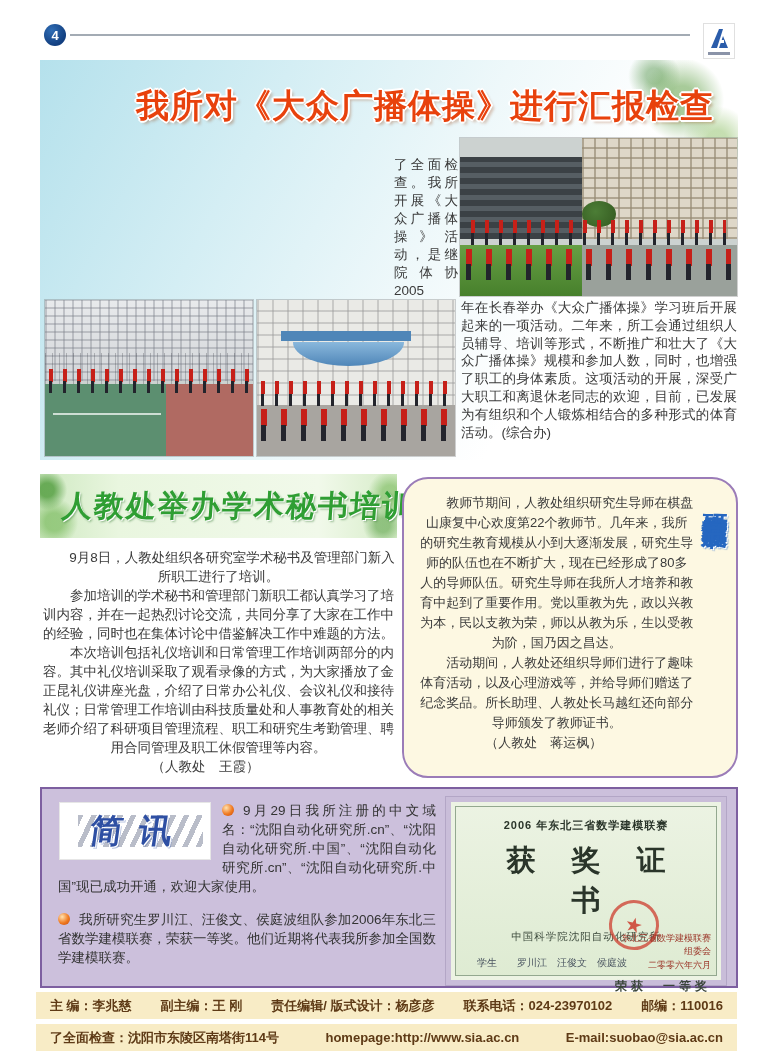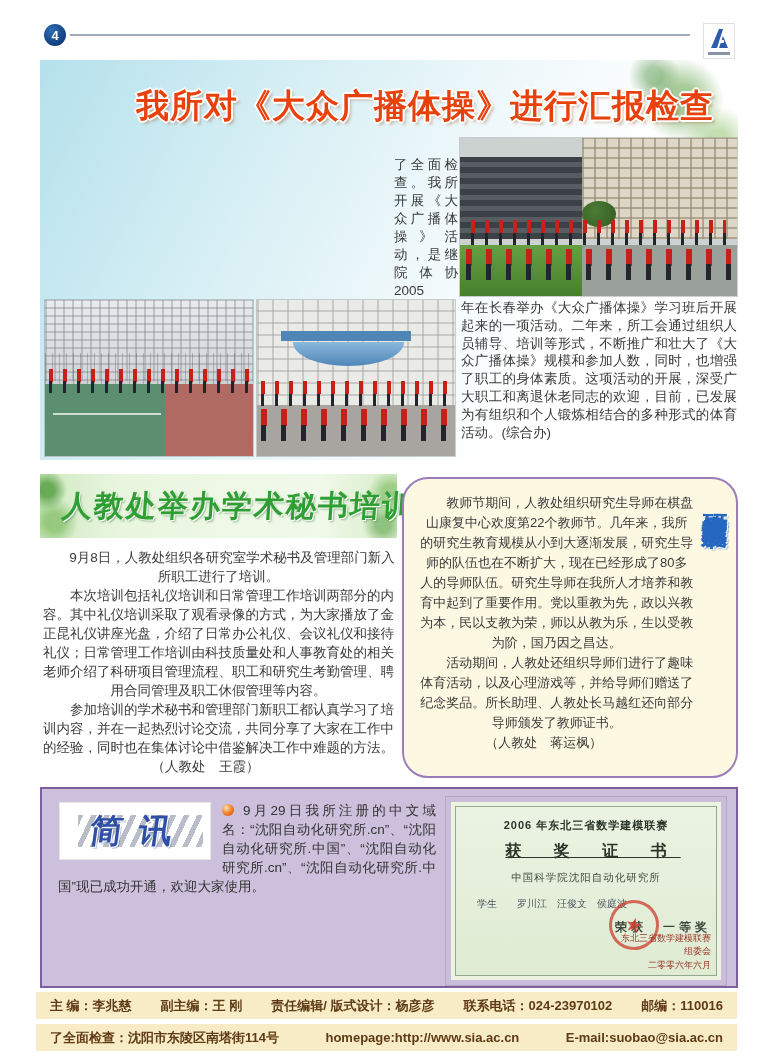--- a/index.html
+++ b/index.html
@@ -111,21 +111,21 @@
   .brief-item{font-size:13.5px;line-height:19px;color:#333;text-align:justify;margin:0 0 14px;}
   .bullet{display:inline-block;width:12px;height:12px;border-radius:50%;vertical-align:-1px;
     background:radial-gradient(circle at 35% 32%,#ffe2b0,#f07a20 55%,#c64a0e);margin-right:9px;}
   .brief-right{flex:1;padding:8px 10px 10px 4px;}
   .cert-mat{width:270px;height:178px;background:#c9bdd9;margin-left:auto;
     padding:5px;box-shadow:0 0 0 1px #b3a6c6;}
   .cert{position:relative;width:100%;height:100%;box-sizing:border-box;text-align:center;
     background:linear-gradient(#ecf3e3,#deebd2);color:#2a352a;
     box-shadow:inset 0 0 0 4px #ecf3e3,inset 0 0 0 5px #93a88f;padding:16px 10px 12px;}
   .cert-line1{font-size:11px;font-weight:bold;letter-spacing:1px;}
-  .cert-title{font-size:16px;font-weight:bold;letter-spacing:14px;margin-top:8px;padding-left:14px;text-decoration:underline;}
+  .cert-title{font-size:29px;font-weight:bold;letter-spacing:14px;margin-top:8px;padding-left:14px;}
   .cert-org{font-size:10.5px;margin-top:9px;letter-spacing:1px;color:#3c4a3c;}
   .cert-students{font-size:10px;margin-top:12px;text-align:left;padding-left:16px;color:#4a5560;}
   .cert-award{font-size:12px;font-weight:bold;margin-top:8px;text-align:right;
     padding-left:64px;letter-spacing:4px;color:#3a453a;}
   .cert-issuer{position:absolute;right:10px;bottom:8px;font-size:9px;line-height:1.5;
     color:#9a3326;text-align:right;}
   .seal{position:absolute;right:62px;bottom:30px;width:44px;height:44px;border-radius:50%;
     border:3px solid rgba(205,60,45,.75);color:rgba(205,60,45,.85);
     display:flex;align-items:center;justify-content:center;font-size:20px;transform:rotate(14deg);}
 
@@ -193,41 +193,42 @@
     </div>
 
     <div class="abs bt col3">年在长春举办《大众广播体操》学习班后开展起来的一项活动。二年来，所工会通过组织人员辅导、培训等形式，不断推广和壮大了《大众广播体操》规模和参加人数，同时，也增强了职工的身体素质。这项活动的开展，深受广大职工和离退休老同志的欢迎，目前，已发展为有组织和个人锻炼相结合的多种形式的体育活动。(综合办)</div>
   </div>
 
   <div class="abs g-banner">
     <span>人教处举办学术秘书培训</span>
   </div>
   <div class="abs bt a2-text">
     <p class="ind">9月8日，人教处组织各研究室学术秘书及管理部门新入所职工进行了培训。</p>
+    <p class="ind">参加培训的学术秘书和管理部门新职工都认真学习了培训内容，并在一起热烈讨论交流，共同分享了大家在工作中的经验，同时也在集体讨论中借鉴解决工作中难题的方法。</p>
     <p class="ind">本次培训包括礼仪培训和日常管理工作培训两部分的内容。其中礼仪培训采取了观看录像的方式，为大家播放了金正昆礼仪讲座光盘，介绍了日常办公礼仪、会议礼仪和接待礼仪；日常管理工作培训由科技质量处和人事教育处的相关老师介绍了科研项目管理流程、职工和研究生考勤管理、聘用合同管理及职工休假管理等内容。</p>
-    <p class="ind">参加培训的学术秘书和管理部门新职工都认真学习了培训内容，并在一起热烈讨论交流，共同分享了大家在工作中的经验，同时也在集体讨论中借鉴解决工作中难题的方法。</p>
     <p class="sig">（人教处　王霞）</p>
   </div>
 
   <div class="abs" id="article3">
     <div class="bt">
       <p class="ind">教师节期间，人教处组织研究生导师在棋盘山康复中心欢度第22个教师节。几年来，我所的研究生教育规模从小到大逐渐发展，研究生导师的队伍也在不断扩大，现在已经形成了80多人的导师队伍。研究生导师在我所人才培养和教育中起到了重要作用。党以重教为先，政以兴教为本，民以支教为荣，师以从教为乐，生以受教为阶，国乃因之昌达。</p>
       <p class="ind">活动期间，人教处还组织导师们进行了趣味体育活动，以及心理游戏等，并给导师们赠送了纪念奖品。所长助理、人教处长马越红还向部分导师颁发了教师证书。</p>
       <p class="sig">（人教处　蒋运枫）</p>
     </div>
     <div class="v-title">研究生导师欢度教师节</div>
   </div>
 
   <div class="abs" id="briefs">
     <div class="brief-left">
       <div class="brief-logo">
         <div class="stripes"></div>
         <span>简讯</span>
       </div>
       <p class="brief-item"><span class="bullet"></span><span>9月29日我所注册的中文域名：“沈阳自动化研究所.cn”、“沈阳自动化研究所.中国”、“沈阳自动化研究所.cn”、“沈阳自动化研究所.中国”现已成功开通，欢迎大家使用。</span></p>
+      <p class="brief-item"><span class="bullet"></span><span>我所研究生罗川江、汪俊文、侯庭波组队参加2006年东北三省数学建模联赛，荣获一等奖。他们近期将代表我所参加全国数学建模联赛。</span></p>
     </div>
     <div class="brief-right">
       <div class="cert-mat">
         <div class="cert">
           <div class="cert-line1">2006 年东北三省数学建模联赛</div>
           <div class="cert-title">获 奖 证 书</div>
           <div class="cert-org">中国科学院沈阳自动化研究所</div>
           <div class="cert-students">学生　　罗川江　汪俊文　侯庭波</div>
           <div class="cert-award">荣获　一等奖</div>
           <div class="seal">★</div>

